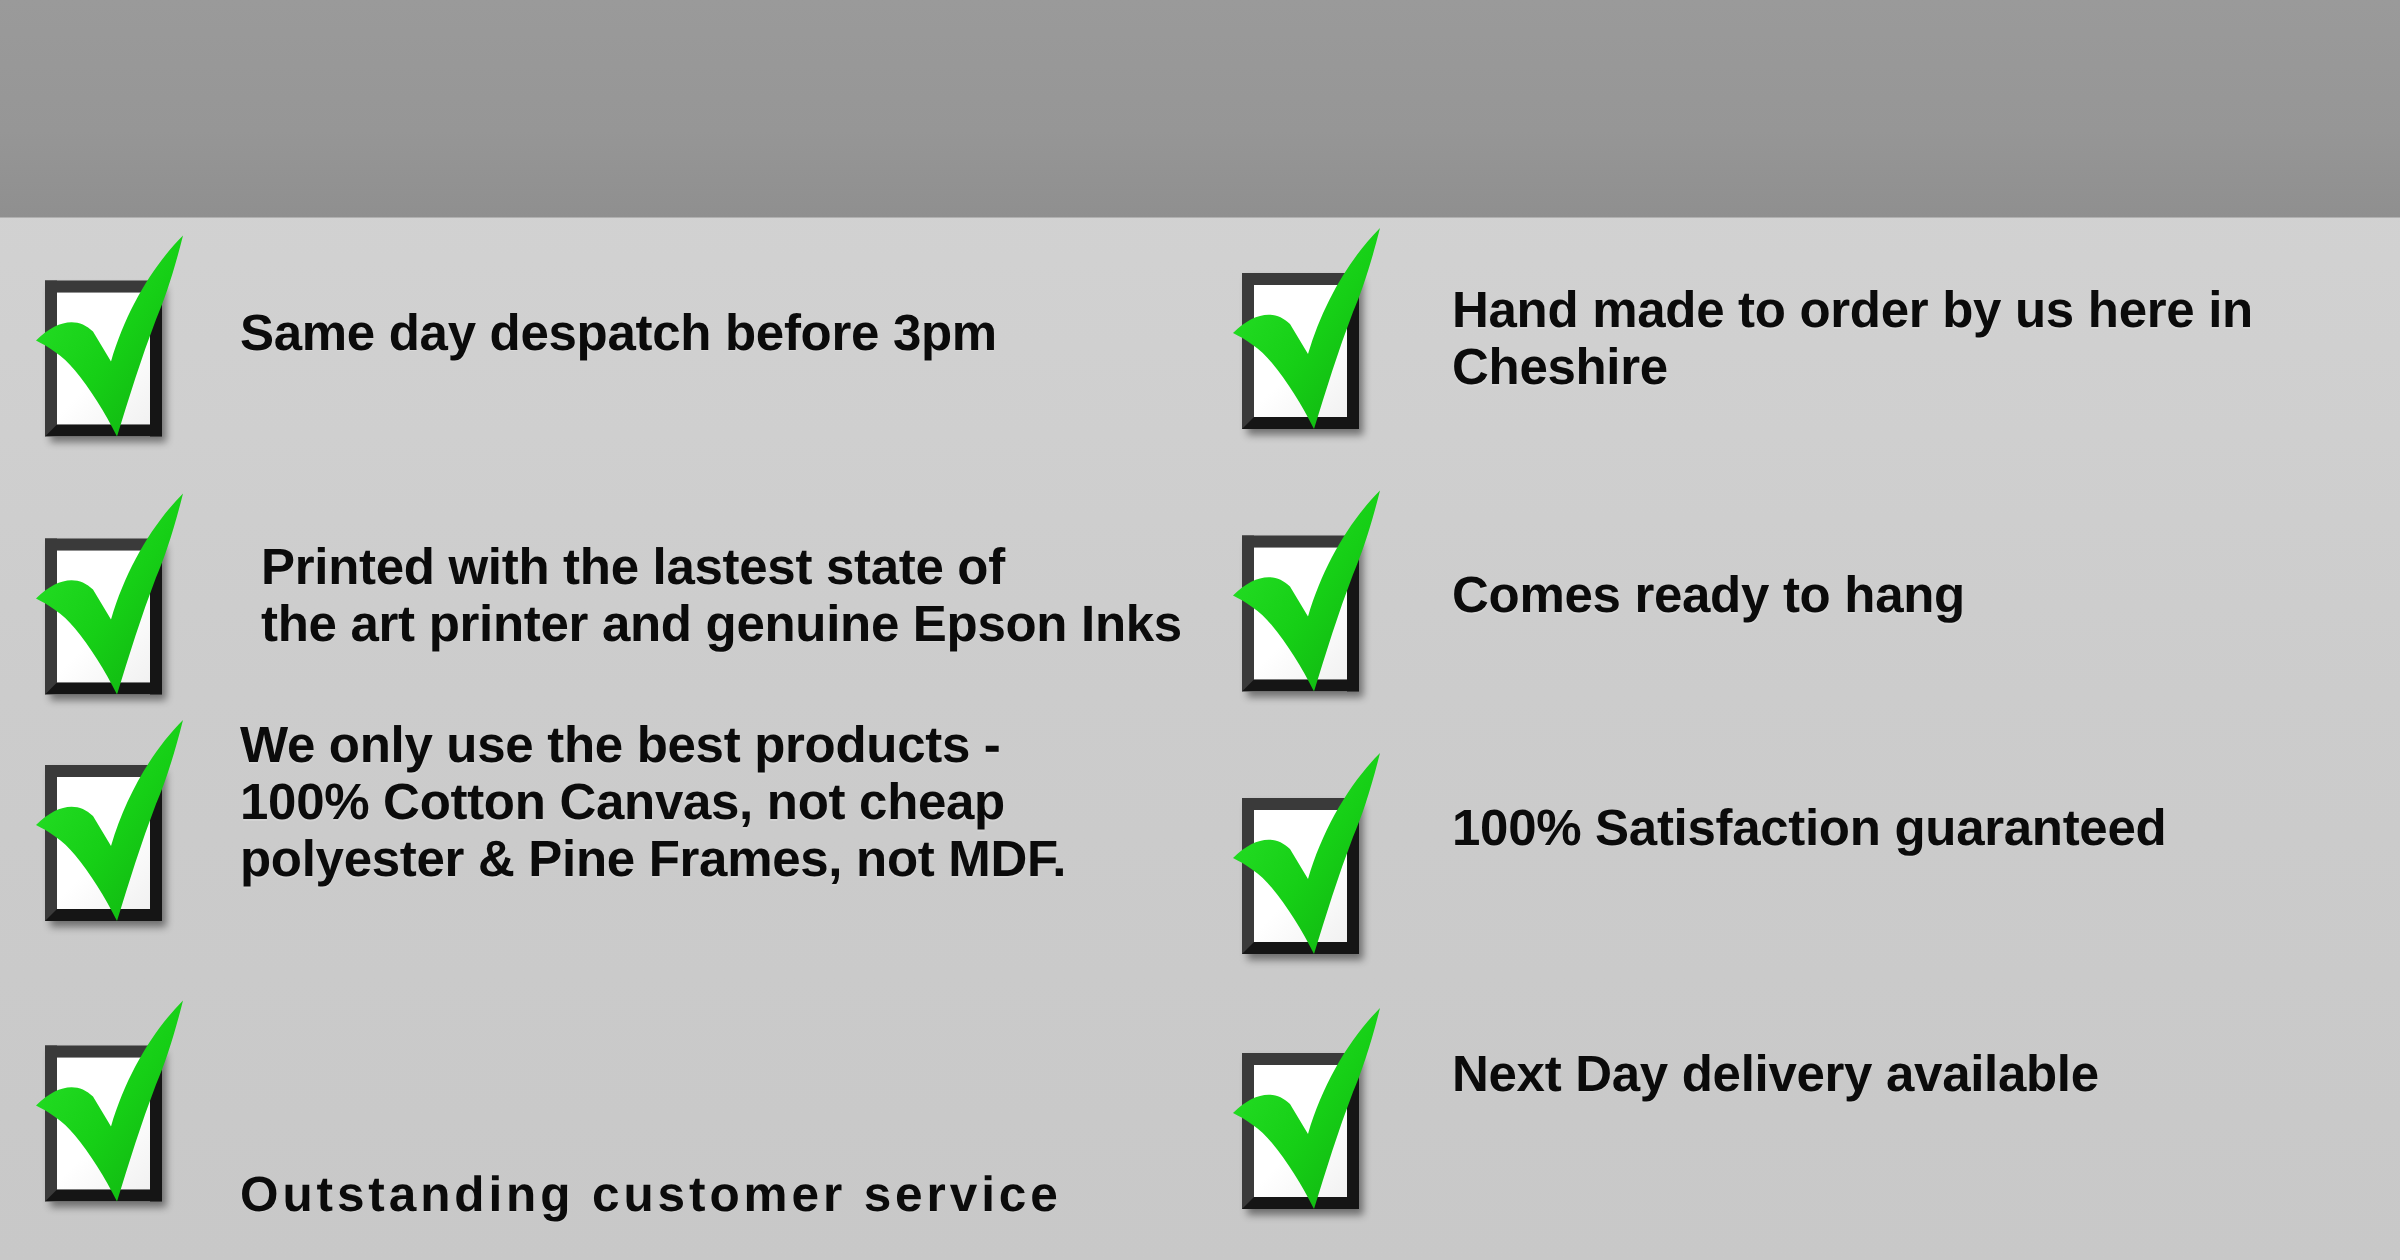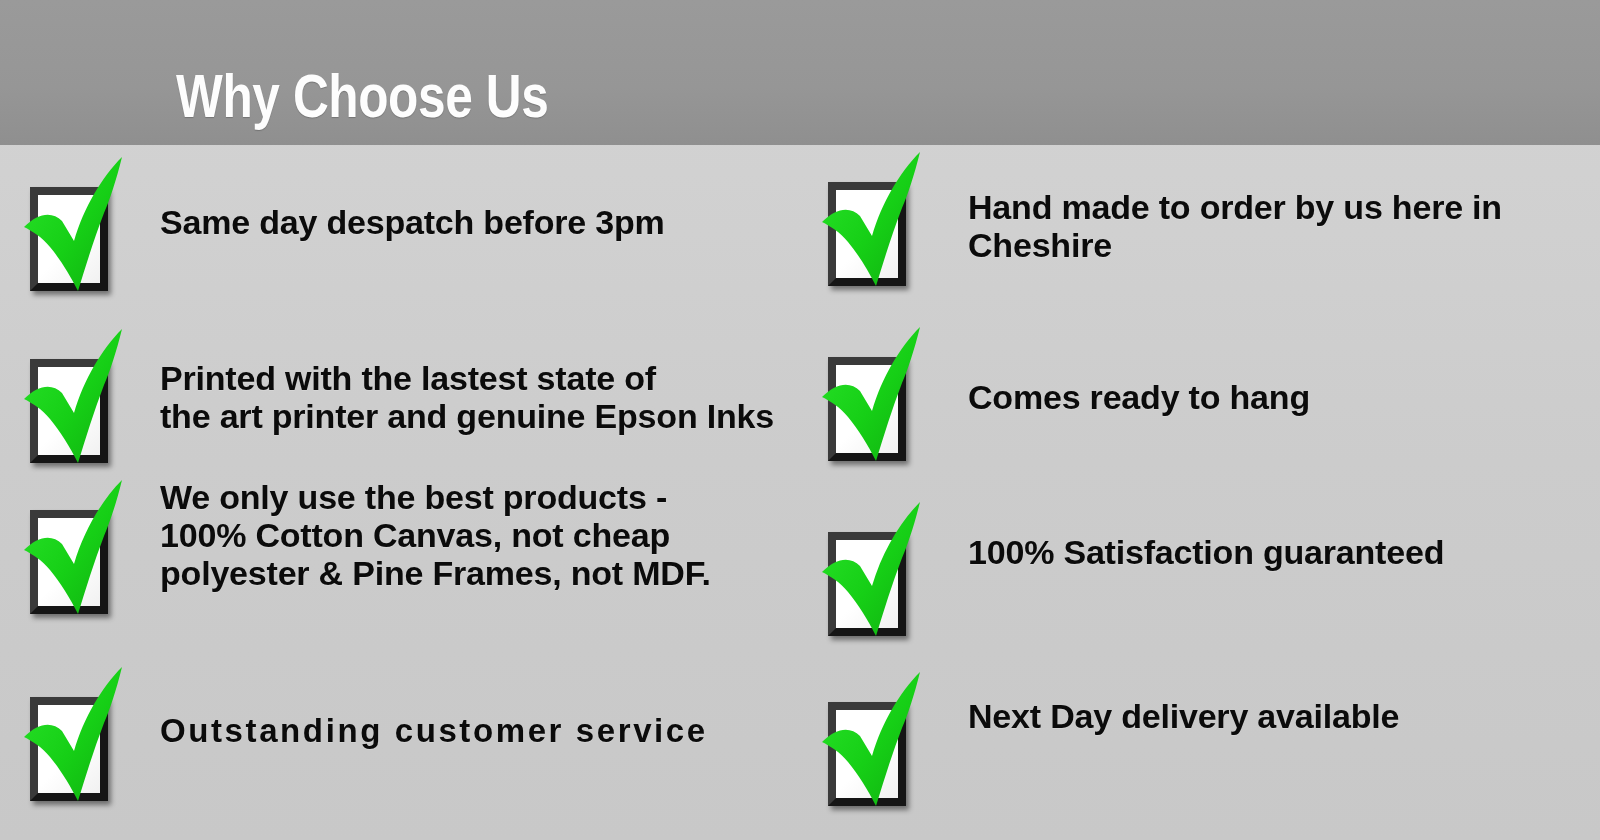--- a/index.html
+++ b/index.html
@@ -70,23 +70,23 @@
   }
 
   .feature {
     position: absolute;
     display: flex;
     align-items: flex-start;
   }
 
   
   .column.left  .feature.r1 { left: 18px; top: 10px;  }
-  .column.left  .feature.r2 { left: 18px; top: 182px; }
+  .column.left  .feature.r2 { left: 18px; top: 182px; gap: 14px; }
   .column.left  .feature.r3 { left: 18px; top: 333px; }
-  .column.left  .feature.r4 { left: 18px; top: 520px; }
+  .column.left  .feature.r4 { left: 18px; top: 520px; align-items: flex-end; }
 
   
   .column.right .feature.r1 { left: 16px; top: 5px;   }
   .column.right .feature.r2 { left: 16px; top: 180px; }
   .column.right .feature.r3 { left: 16px; top: 355px; }
   .column.right .feature.r4 { left: 16px; top: 525px; }
 
   
   .check-icon {
     position: relative;
@@ -145,23 +145,20 @@
   .column.right .feature.r4 .feature-text { margin-top: 27px; }
 
   .column.right .feature-text { margin-left: 42px; }
 </style>
 </head>
 <body>
 
 <div class="banner">
 
   <div class="header-bar">
-    <div class="header-col left">
-      <div class="header-title">Why Choose Us</div>
-    </div>
     <div class="header-col right">
       
     </div>
   </div>
 
   <div class="columns">
 
     <div class="column left">
 
       <div class="feature r1">

